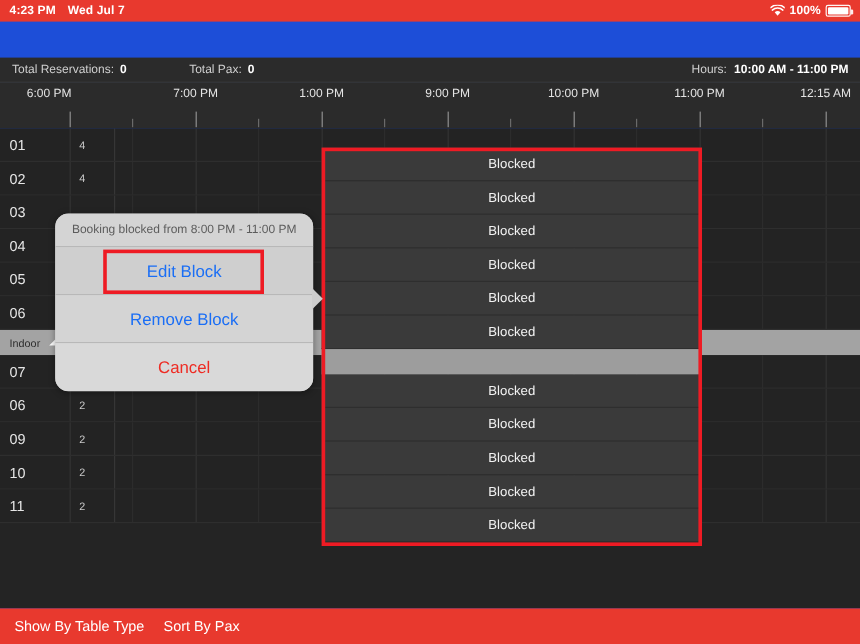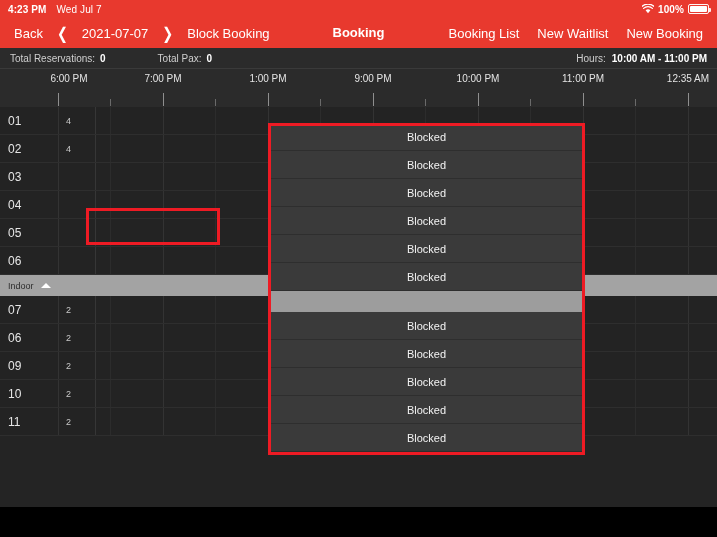--- a/index.html
+++ b/index.html
@@ -5,36 +5,36 @@
   * { box-sizing: border-box; margin: 0; padding: 0; }
   html, body {
     width: 717px; height: 537px;
     background: #1c1c1c;
     font-family: "Liberation Sans", sans-serif;
     overflow: hidden;
   }
   #app {
     position: relative;
     width: 717px; height: 537px;
-    background: #000000;
+    background: #1d4ed8;
   }
 
   
   .statusbar {
     position: absolute; left: 0; top: 0;
     width: 717px; height: 18px;
     background: #e8392e;
     display: flex; align-items: center;
     padding: 0 8px;
     color: #ffffff;
     font-size: 10px; font-weight: bold;
     letter-spacing: 0.1px;
   }
   .sb-time { margin-right: 10px; }
-  .sb-date { font-weight: normal; }
+  .sb-date { font-weight: bold; }
   .sb-right {
     margin-left: auto;
     display: flex; align-items: center; gap: 4px;
   }
   .wifi-icon { display: inline-block; width: 12px; height: 10px; }
   .batt-pct { font-size: 10px; font-weight: bold; }
   .batt-icon {
     display: inline-block; position: relative;
     width: 21px; height: 10px;
     border: 1px solid rgba(255,255,255,0.95);
@@ -265,66 +265,51 @@
           <path d="M6 9.2 L3.6 6.3 A3.6 3.6 0 0 1 8.4 6.3 Z" fill="#ffffff"></path>
           <path d="M1.6 4.4 A6.4 6.4 0 0 1 10.4 4.4" stroke="#ffffff" stroke-width="1.3" fill="none" stroke-linecap="round"></path>
           <path d="M0.2 2.3 A8.6 8.6 0 0 1 11.8 2.3" stroke="#ffffff" stroke-width="1.3" fill="none" stroke-linecap="round"></path>
         </svg>
       </span>
       <span class="batt-pct">100%</span>
       <span class="batt-icon"></span>
     </span>
   </div>
 
-  <div class="navbar">
-    <div class="nav-left">
-      <span class="nav-item">Back</span>
-      <span class="chev">❮</span>
-      <span class="nav-item">2021-07-07</span>
-      <span class="chev">❯</span>
-      <span class="nav-item">Block Booking</span>
-    </div>
-    <div class="nav-title">Booking</div>
-    <div class="nav-right">
-      <span class="nav-item">Booking List</span>
-      <span class="nav-item">New Waitlist</span>
-      <span class="nav-item">New Booking</span>
-    </div>
-  </div>
 
   <div class="summary">
     <span class="sum-block">
       <span class="sum-label">Total Reservations:</span>
       <span class="sum-value">0</span>
     </span>
     <span class="sum-gap"></span>
     <span class="sum-block">
       <span class="sum-label">Total Pax:</span>
       <span class="sum-value">0</span>
     </span>
     <span class="sum-right">
       <span class="sum-label">Hours:</span>
       <span class="sum-value">10:00 AM - 11:00 PM</span>
     </span>
   </div>
 
   <div class="ruler" id="ruler">
-      <div class="ruler-label" style="left: 69px;">6:00 PM</div>
+      <div class="ruler-label" style="left: 41px;">6:00 PM</div>
       <div class="tick-major" style="left: 58px;"></div>
       <div class="ruler-label" style="left: 163px;">7:00 PM</div>
       <div class="tick-major" style="left: 163px;"></div>
       <div class="ruler-label" style="left: 268px;">1:00 PM</div>
       <div class="tick-major" style="left: 268px;"></div>
       <div class="ruler-label" style="left: 373px;">9:00 PM</div>
       <div class="tick-major" style="left: 373px;"></div>
       <div class="ruler-label" style="left: 478px;">10:00 PM</div>
       <div class="tick-major" style="left: 478px;"></div>
       <div class="ruler-label" style="left: 583px;">11:00 PM</div>
       <div class="tick-major" style="left: 583px;"></div>
-      <div class="ruler-label" style="left: 688px;">12:35 AM</div>
+      <div class="ruler-label" style="left: 688px;">12:15 AM</div>
       <div class="tick-major" style="left: 688px;"></div>
       <div class="tick-minor" style="left: 110px;"></div>
       <div class="tick-minor" style="left: 215px;"></div>
       <div class="tick-minor" style="left: 320px;"></div>
       <div class="tick-minor" style="left: 425px;"></div>
       <div class="tick-minor" style="left: 530px;"></div>
       <div class="tick-minor" style="left: 635px;"></div>
     </div>
 
   <div class="grid-body" id="grid-body">
@@ -537,18 +522,31 @@
         <div class="vline" style="left: 530px;"></div>
         <div class="vline" style="left: 635px;"></div>
         <div class="rowline-sep" style="left: 95px;"></div>
         <div class="row-num">11</div>
         <div class="row-pax">2</div>
       </div>
       <div class="blocked-cell" style="top: 317px;">Blocked</div>
       <div class="blocked-gray" style="top: 184px; height: 21px;"></div>
     </div>
 
+  <div class="popover">
+    <div class="pop-arrow"></div>
+    <div class="pop-inner">
+      <div class="pop-title">Booking blocked from 8:00 PM - 11:00 PM</div>
+      <div class="pop-item blue edit">Edit Block</div>
+      <div class="pop-item blue">Remove Block</div>
+      <div class="pop-item red last">Cancel</div>
+    </div>
+  </div>
   <div class="highlight-box"></div>
 
   <div class="block-overlay"></div>
 
+  <div class="bottombar">
+    <span>Show By Table Type</span>
+    <span>Sort By Pax</span>
+  </div>
 
 </div>
 
 </body></html>

